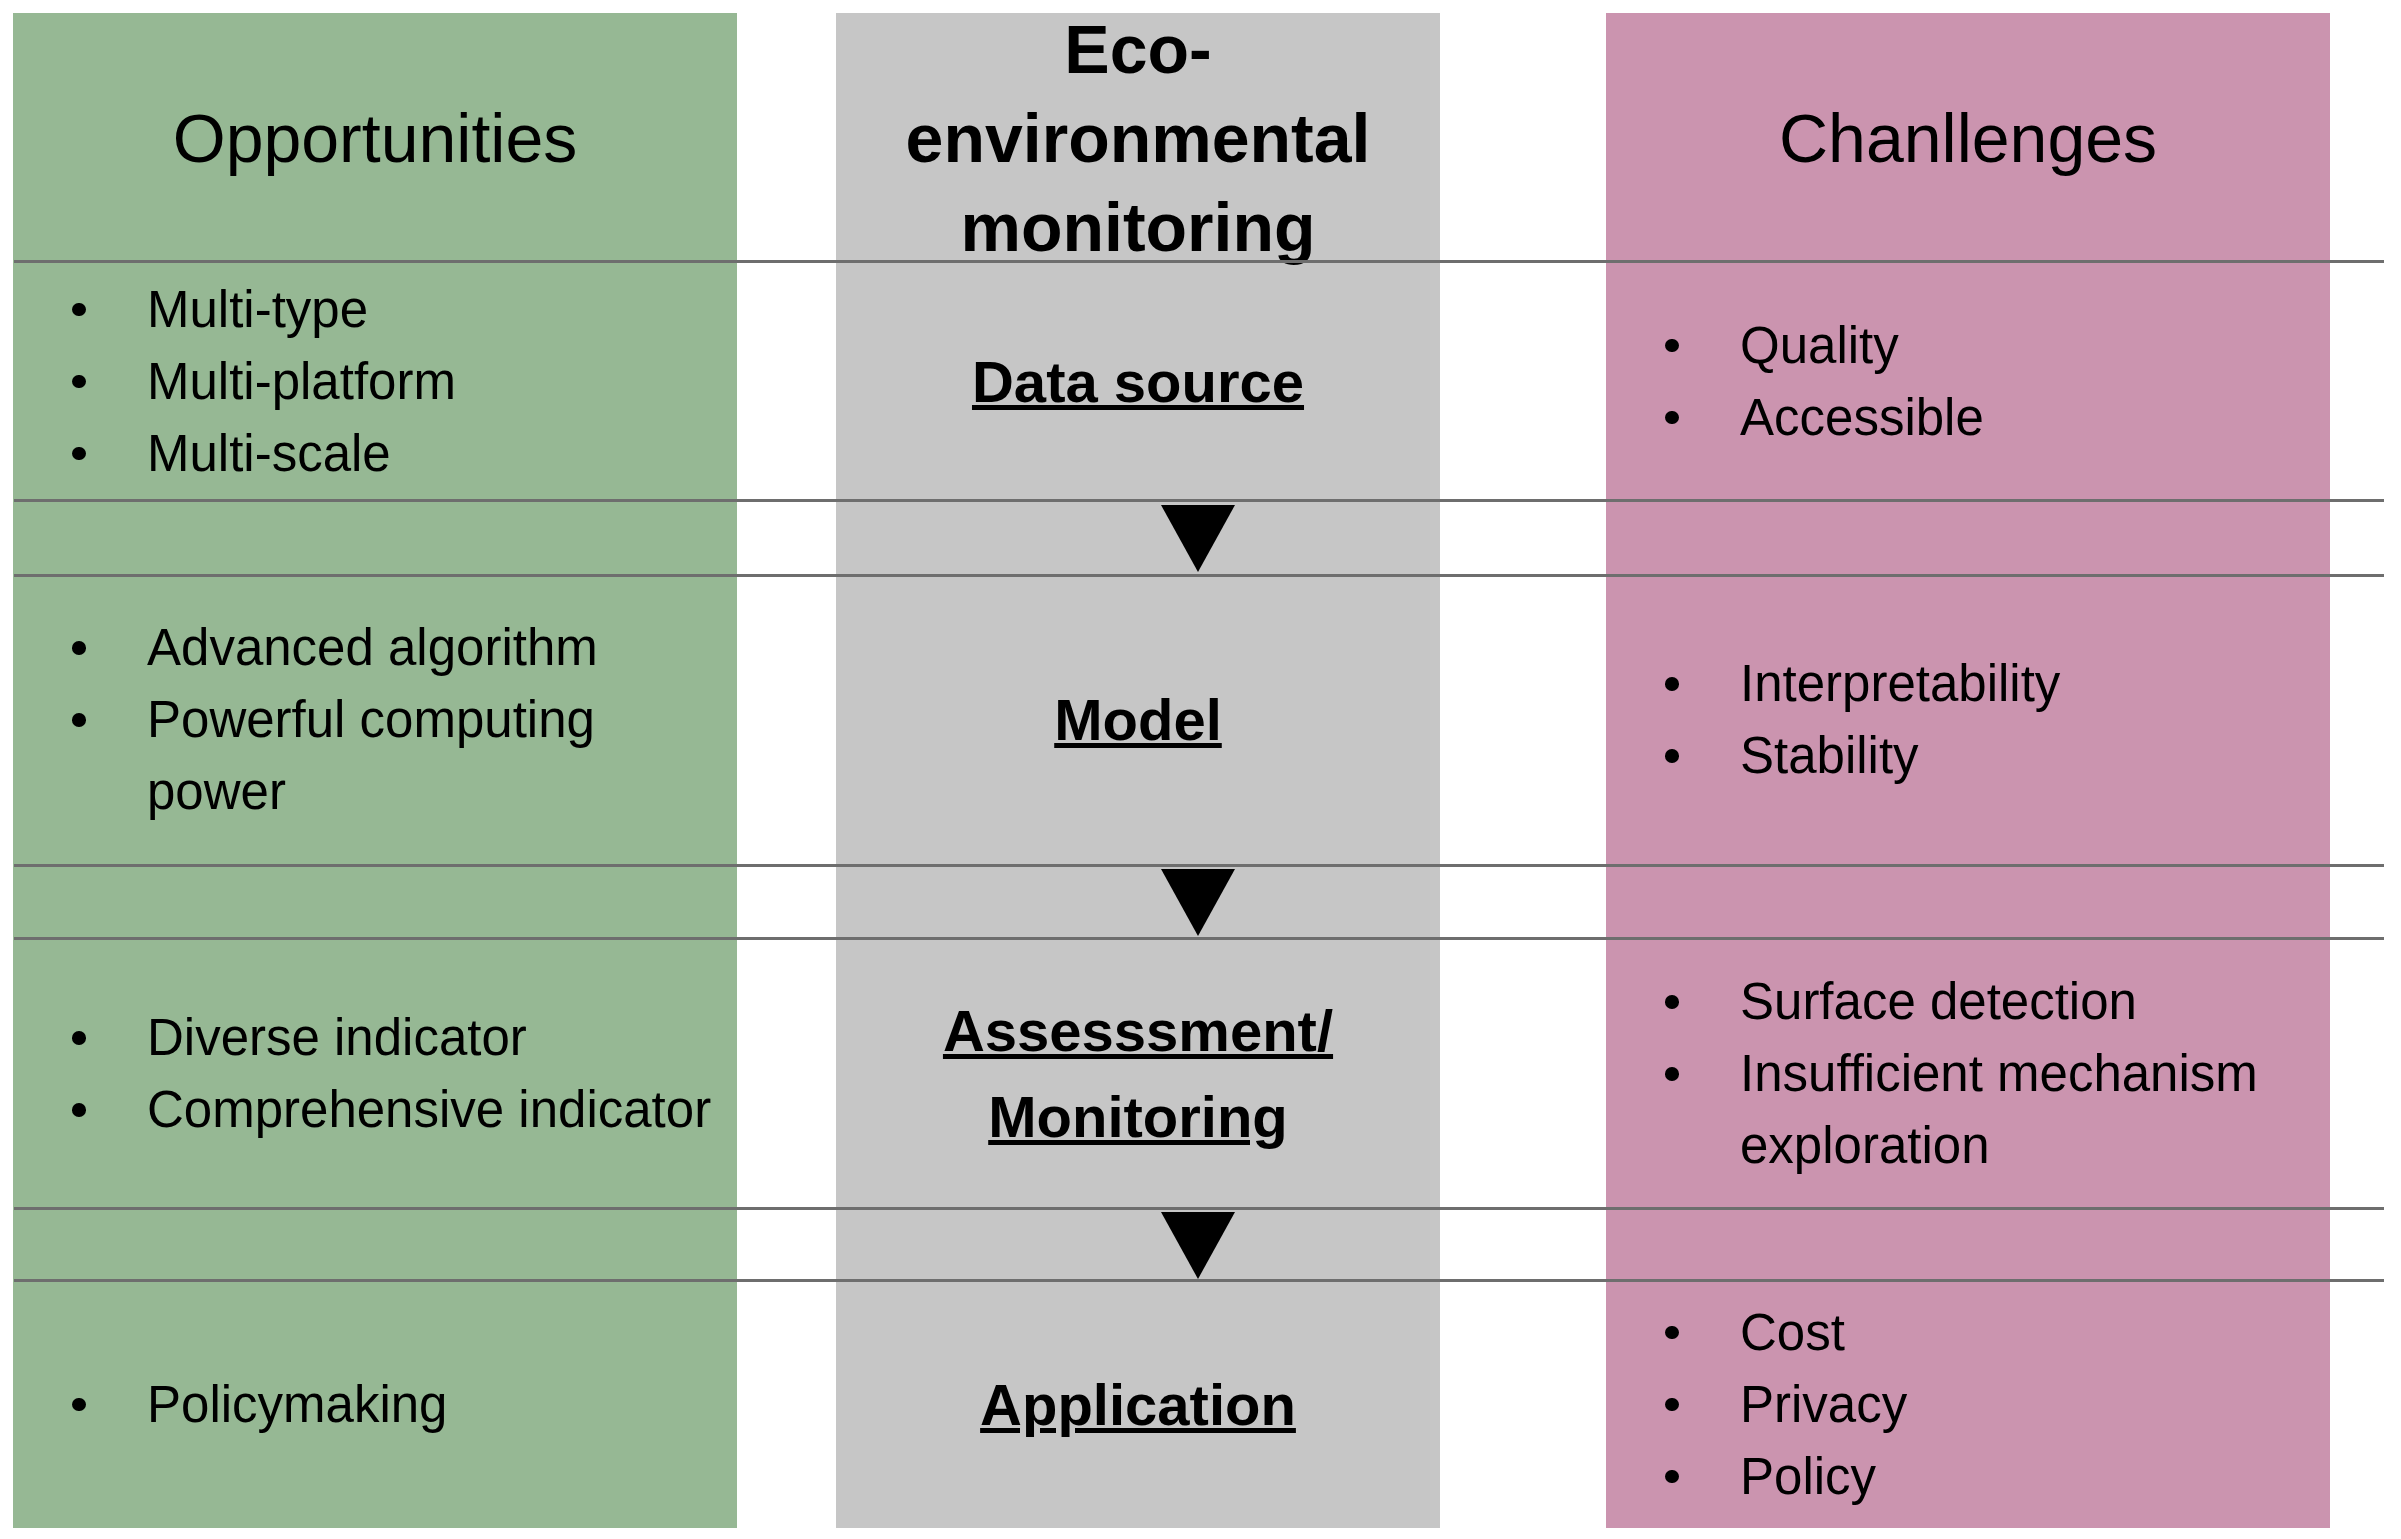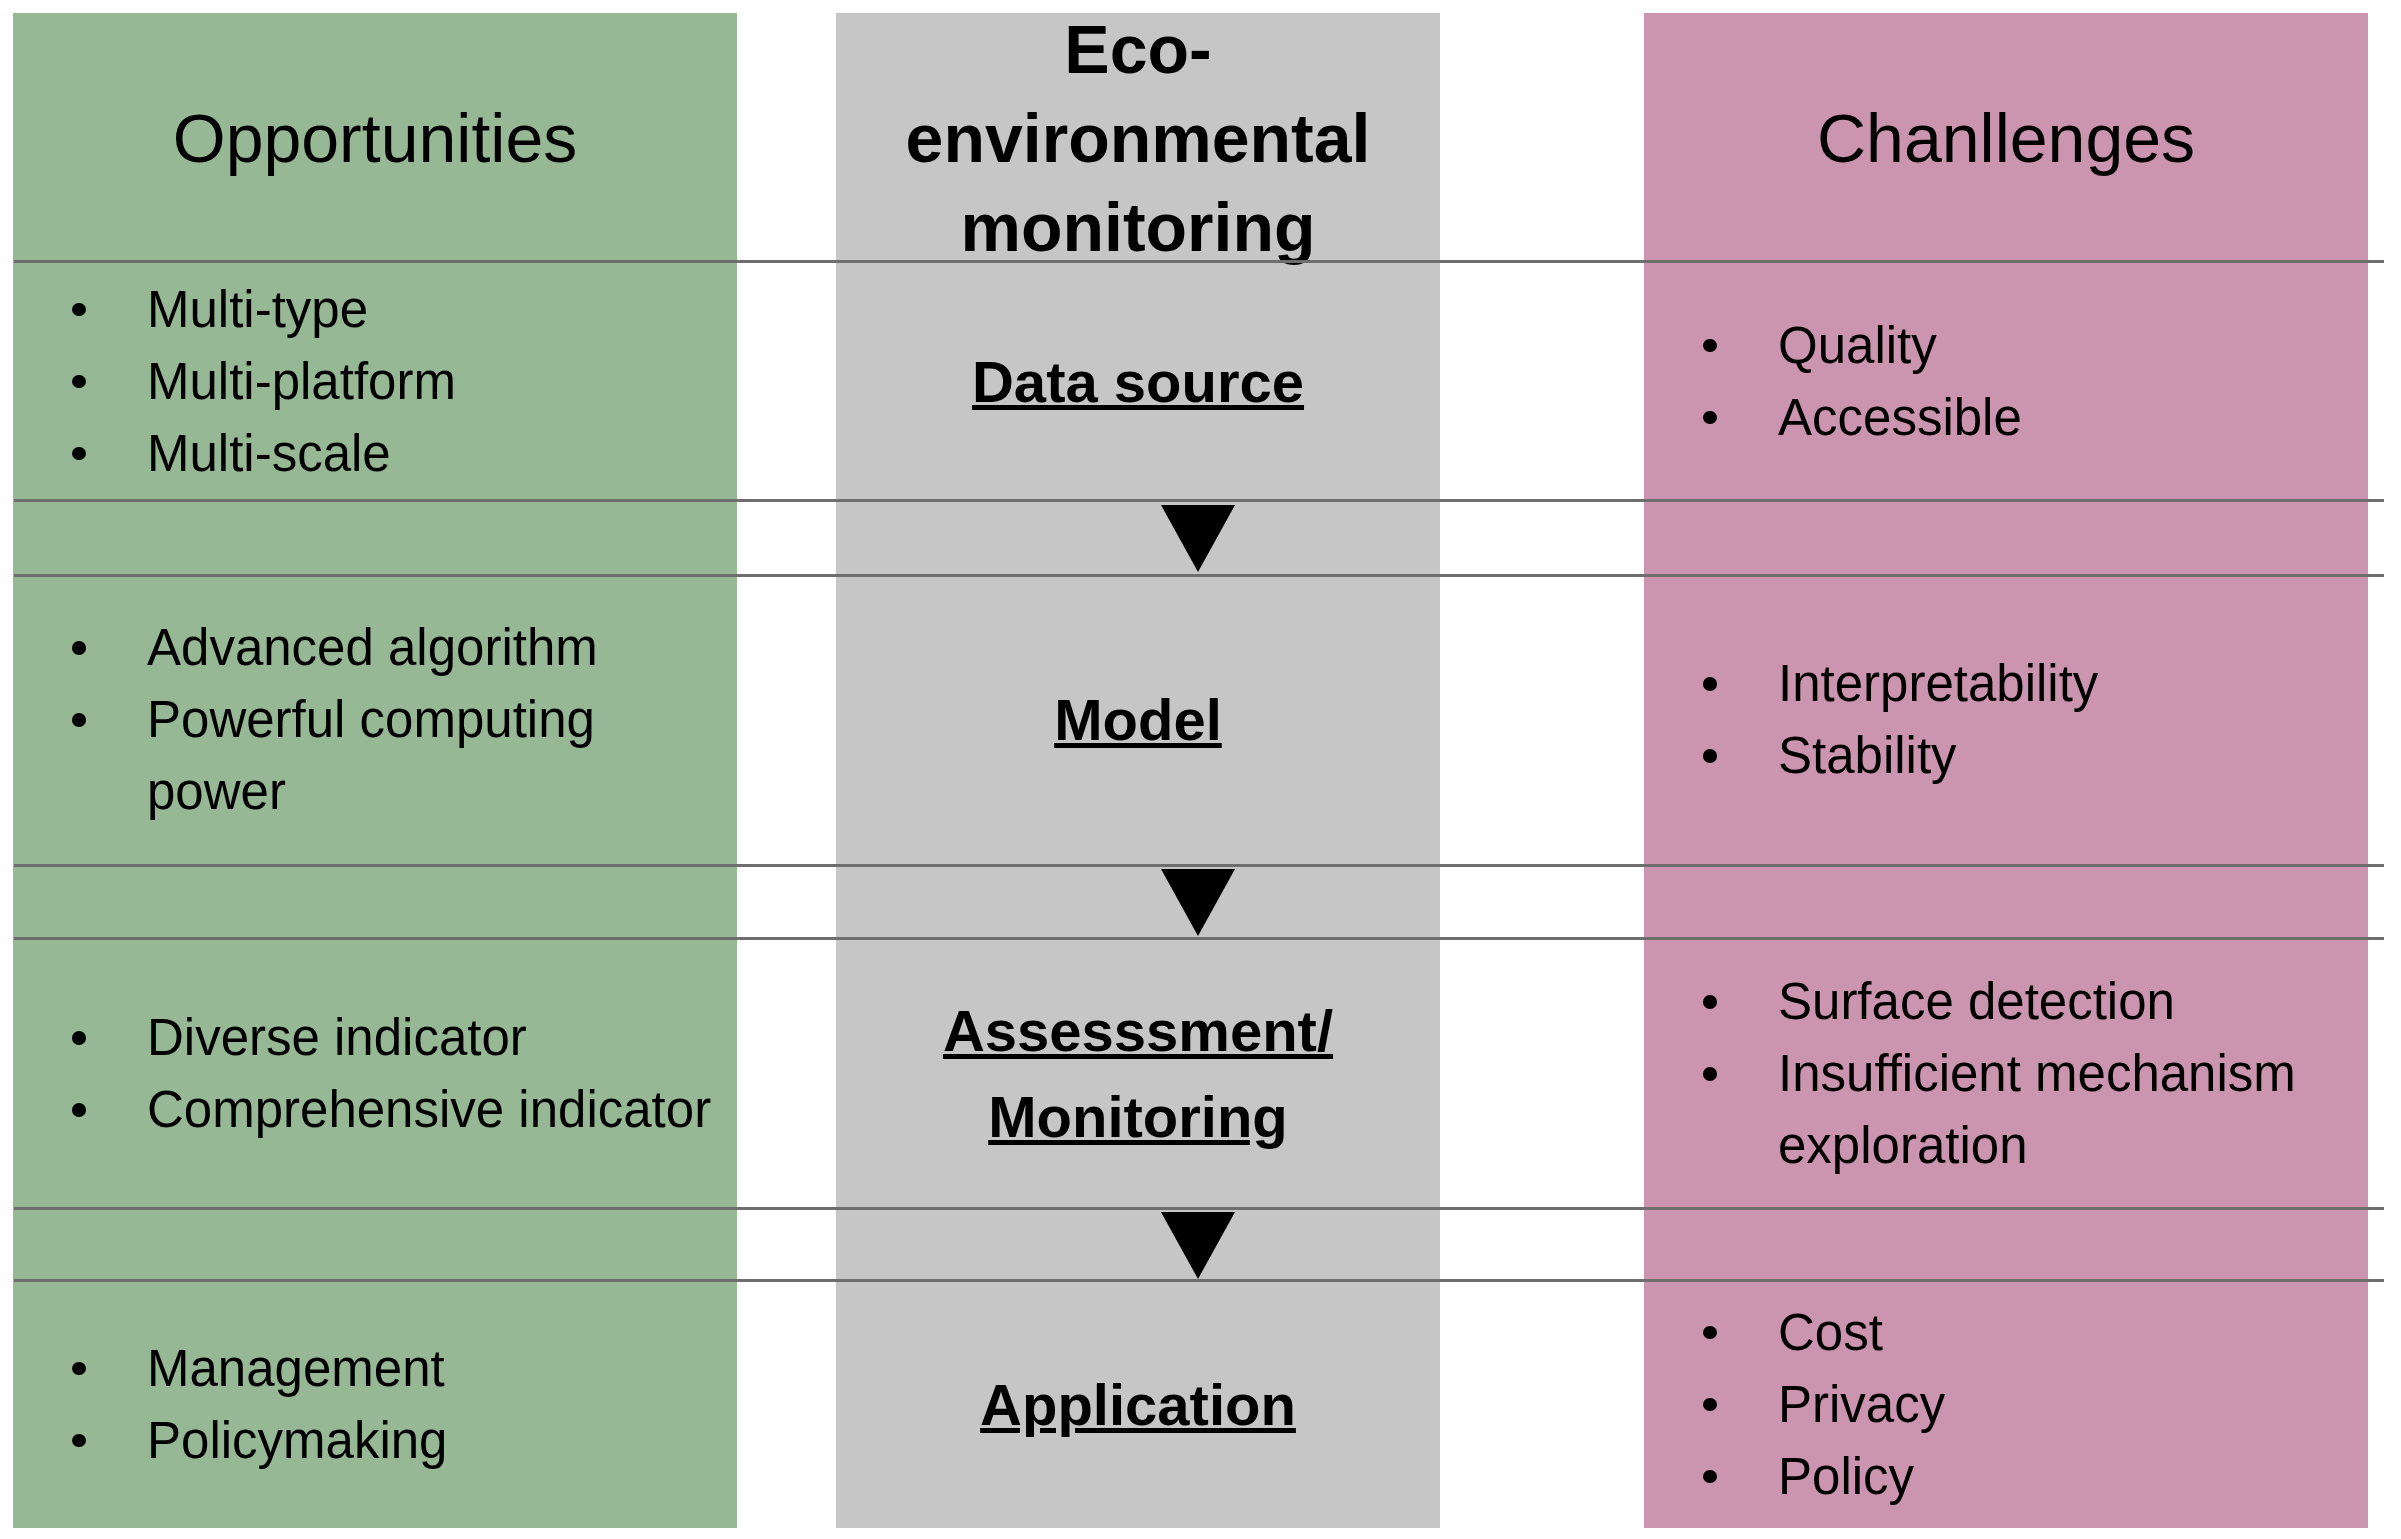--- a/index.html
+++ b/index.html
@@ -25,21 +25,21 @@
     background: var(--background);
     overflow: hidden;
   }
   .col {
     position: absolute;
     top: 13px;
     height: 1515px;
   }
   .col-left   { left: 13px;   width: 724px; background: var(--left-col); }
   .col-center { left: 836px;  width: 604px; background: var(--center-col); }
-  .col-right  { left: 1644px; width: 724px; background: var(--right-col); }
+  .col-right  { left: 1606px; width: 724px; background: var(--right-col); }
 
   .hline {
     position: absolute;
     left: 13.7px;
     width: 2370px;
     height: 3.4px;
     background: var(--divider);
   }
 
   .cell {
@@ -134,21 +134,20 @@
 
     <div class="cell cell-r3">
       <ul class="bullets">
         <li>Diverse indicator</li>
         <li>Comprehensive indicator</li>
       </ul>
     </div>
 
     <div class="cell cell-r4">
       <ul class="bullets">
-        <li>Management</li>
         <li>Policymaking</li>
       </ul>
     </div>
   </div>
 
   <div class="col col-center">
     <div class="cell col-header">Eco-environmental
 monitoring</div>
 
     <div class="cell cell-r1 stage">Data source</div>

